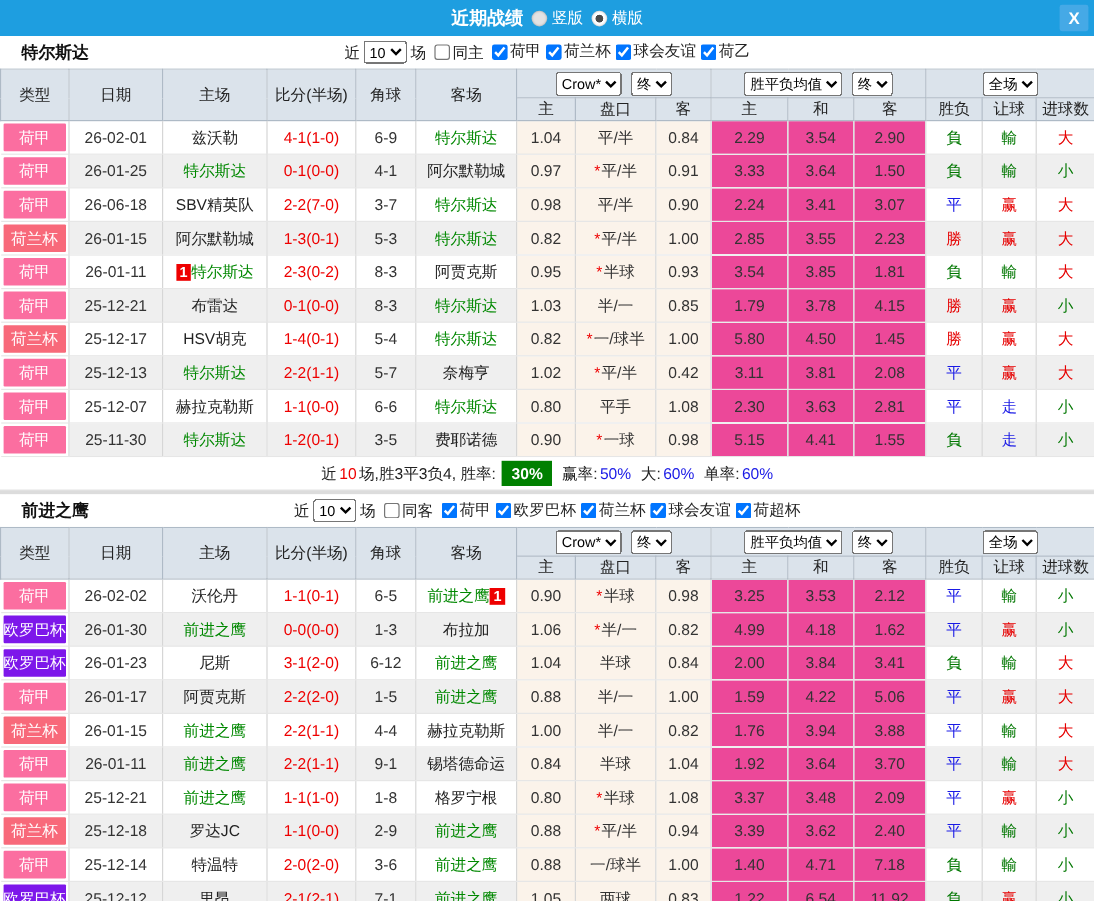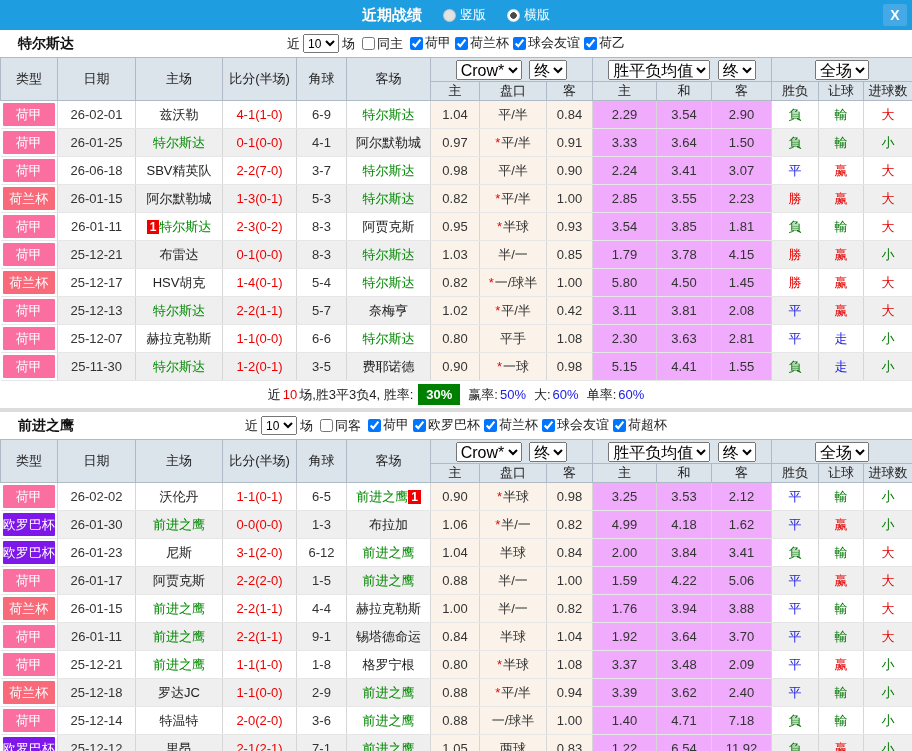--- a/index.html
+++ b/index.html
@@ -13,21 +13,21 @@
     overflow: hidden;
   }
   
   .topbar {
     position: relative;
     height: 30px;
     background: #1e9ee0;
     display: flex; align-items: center; justify-content: center;
     color: #fff;
   }
-  .tb-center { display: flex; align-items: center; gap: 21px; }
+  .tb-center { display: flex; align-items: center; gap: 7px; }
   .tb-title { font-weight: bold; font-size: 15px; }
   .tb-radio-wrap { display: flex; align-items: center; gap: 4px; cursor: pointer; font-size: 13px; }
   .tb-radio {
     width: 13px; height: 13px; border-radius: 50%;
     background: #e3e3e3; display: inline-block;
     box-shadow: inset 0 0 2px rgba(0,0,0,.35);
   }
   .tb-radio.sel { background: radial-gradient(circle, #4a4a4a 0 3px, #fff 3.5px); }
   .tb-close {
     position: absolute; right: 5px; top: 4px;
@@ -44,35 +44,35 @@
   .filters input[type=checkbox] { width: 13px; height: 13px; margin: 0 2px 0 4px; vertical-align: middle; }
   
   table.grid { width: 912px; border-collapse: collapse; table-layout: fixed; }
   thead th {
     background: #dbe3eb; color: #222; font-weight: normal;
     border: 1px solid #aebac6; white-space: nowrap; overflow: hidden;
   }
   tr.h1 th { height: 24px; }
   tr.h2 th { height: 19px; }
   th.grp { background: #dbe3eb; }
-  th select { height: 20px; font-size: 16px; margin: 0 2px; max-width: 96%; }
+  th select { height: 20px; font-size: 12px; margin: 0 2px; max-width: 96%; }
   tbody td {
     text-align: center; vertical-align: middle;
     border-right: 1px solid #d6d6d6; border-bottom: 1px solid #e6e6e6;
     white-space: nowrap; overflow: hidden;
   }
   section[data-section="0"] tbody td { height: 28px; }
   section[data-section="1"] tbody td { height: 27px; }
   tbody tr:nth-child(even) td.c-date,
   tbody tr:nth-child(even) td.c-team,
   tbody tr:nth-child(even) td.c-score,
   tbody tr:nth-child(even) td.c-corner,
   tbody tr:nth-child(even) td.c-out { background: #efefef; }
   td.c-odds { background: #fbf3ea; color: #333; }
-  td.c-avg  { background: #f0abfc; color: #333; }
+  td.c-avg  { background: #ec4899; color: #333; }
   td.c-league { border-right: 1px solid #d6d6d6; background: #fff; }
   .lg-badge {
     margin: 2px 2px; height: 23px; line-height: 23px;
     color: #fff; font-size: 13px; border-radius: 1px;
   }
   td.c-score { color: #ee0000; }
   .t-focus { color: #008800; }
   .t-plain { color: #222; }
   .badge1 {
     display: inline-block; background: #ee0000; color: #fff;

